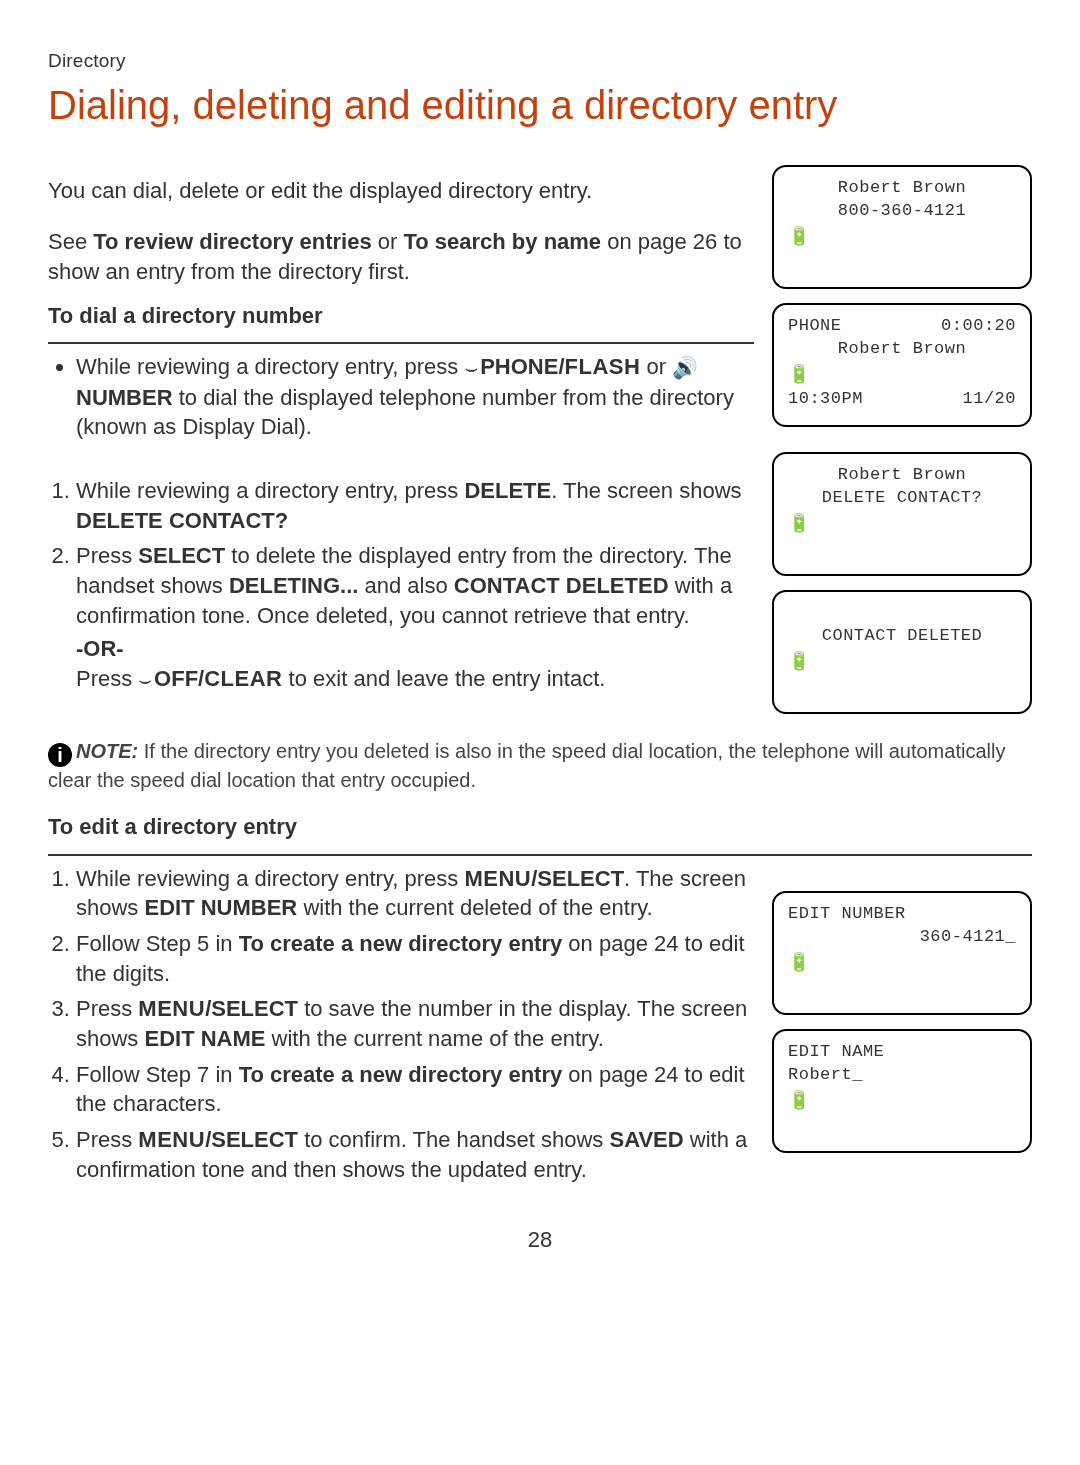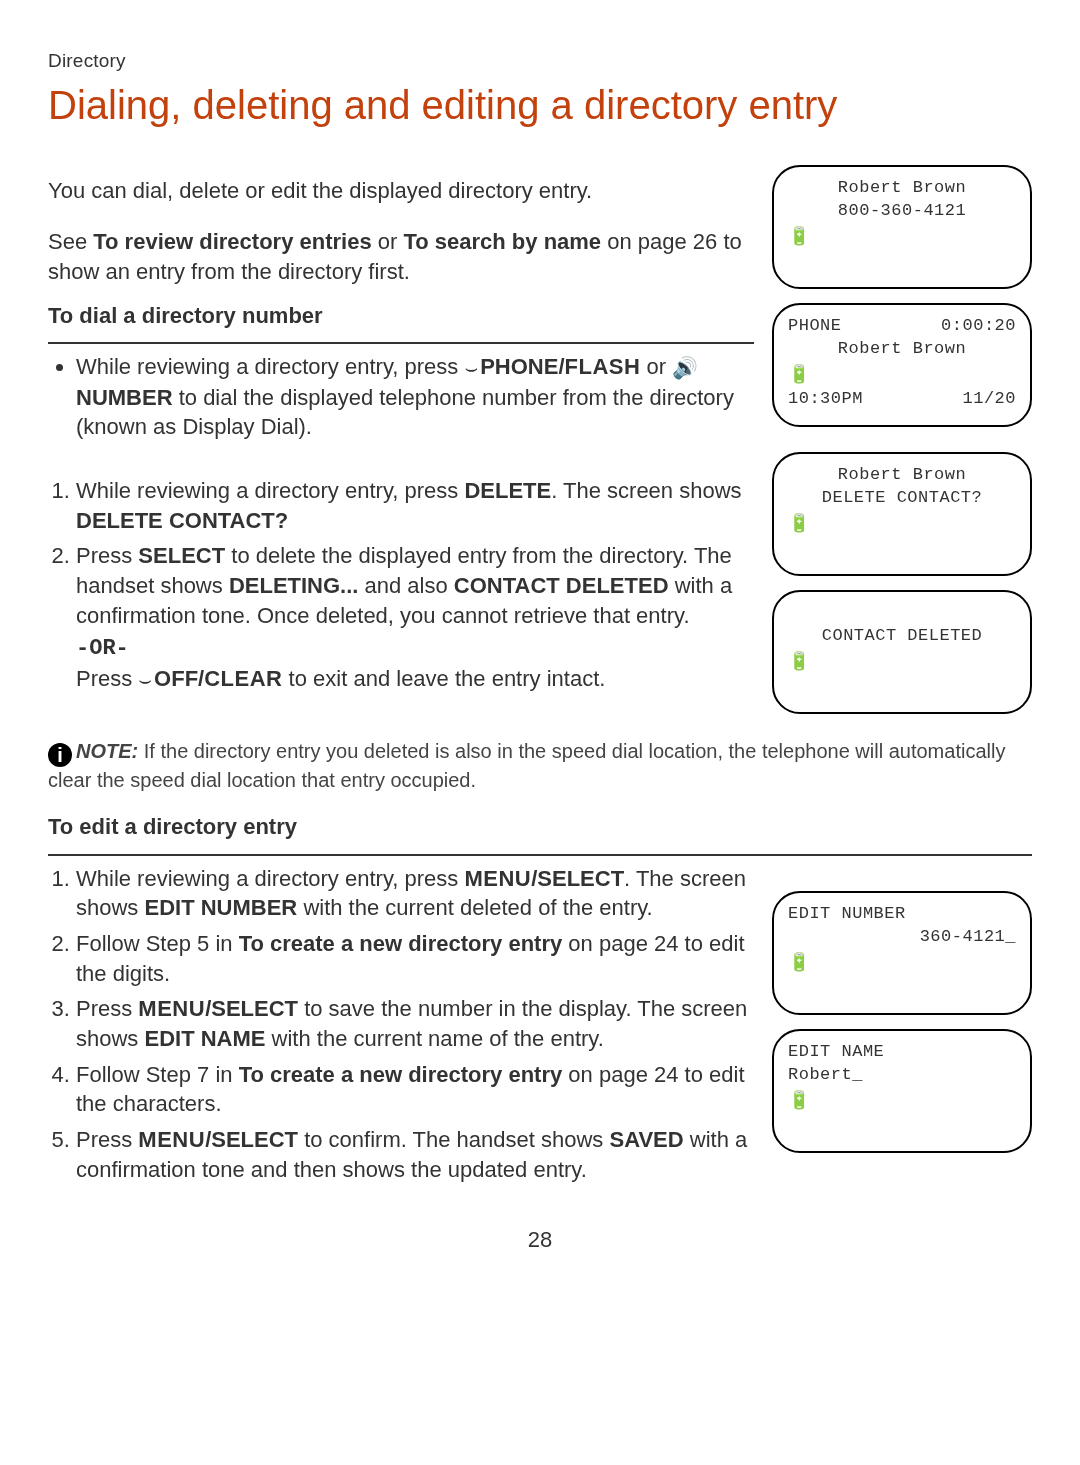--- a/index.html
+++ b/index.html
@@ -59,21 +59,21 @@
     text-align: center;
     font-weight: bold;
     line-height: 24px;
     font-style: normal;
     margin-right: 4px;
     vertical-align: -4px;
   }
   
   .screen {
     border: 2.5px solid #000;
-    border-radius: 28px;
+    border-radius: 14px;
     padding: 10px 14px 12px 14px;
     margin-bottom: 14px;
     font-family: 'Courier New', monospace;
     font-size: 17px;
     line-height: 1.35;
     min-height: 98px;
     position: relative;
     letter-spacing: 0.5px;
   }
   .screen .center { text-align: center; }
@@ -135,21 +135,21 @@
 </div>
 
 <div class="row">
   <div class="textcol">
     <ol class="steps">
       <li>
         <span>While reviewing a directory entry, press </span><span class="btnlabel">DELETE</span><span>. The screen shows </span><span class="btnlabel">DELETE CONTACT?</span>
       </li>
       <li>
         <span>Press </span><span class="btnlabel">SELECT</span><span> to delete the displayed entry from the directory. The handset shows </span><span class="btnlabel">DELETING...</span><span> and also </span><span class="btnlabel">CONTACT DELETED</span><span> with a confirmation tone. Once deleted, you cannot retrieve that entry.</span>
-        <div class="btnlabel" style="margin-top:4px;font-family:Liberation Mono, monospace;">-OR-</div>
+        <div class="btnlabel" style="margin-top:4px;">-OR-</div>
         <div>
           <span>Press </span><span class="iconglyph">⌣</span><span class="btnlabel"><span>OFF/</span><span class="smallcaps">CLEAR</span></span><span> to exit and leave the entry intact.</span>
         </div>
       </li>
     </ol>
   </div>
   <div class="screenscol">
     <div class="screen">
       <div class="center">Robert Brown</div>
       <div class="center">DELETE CONTACT?</div>

